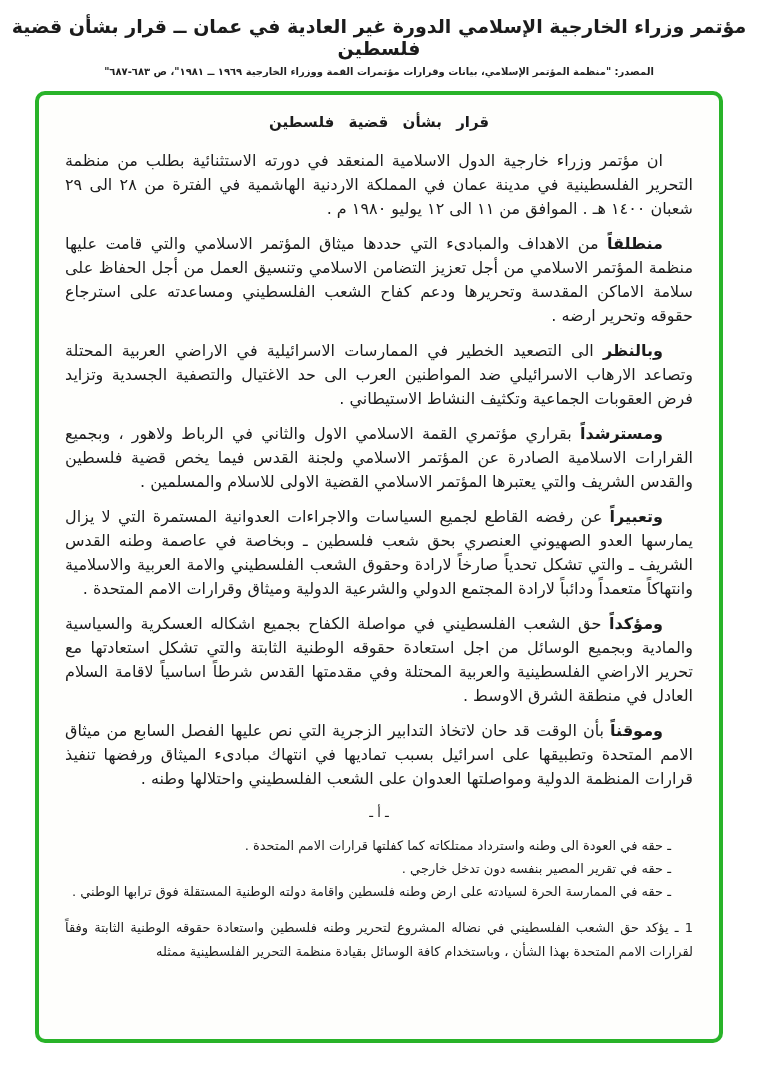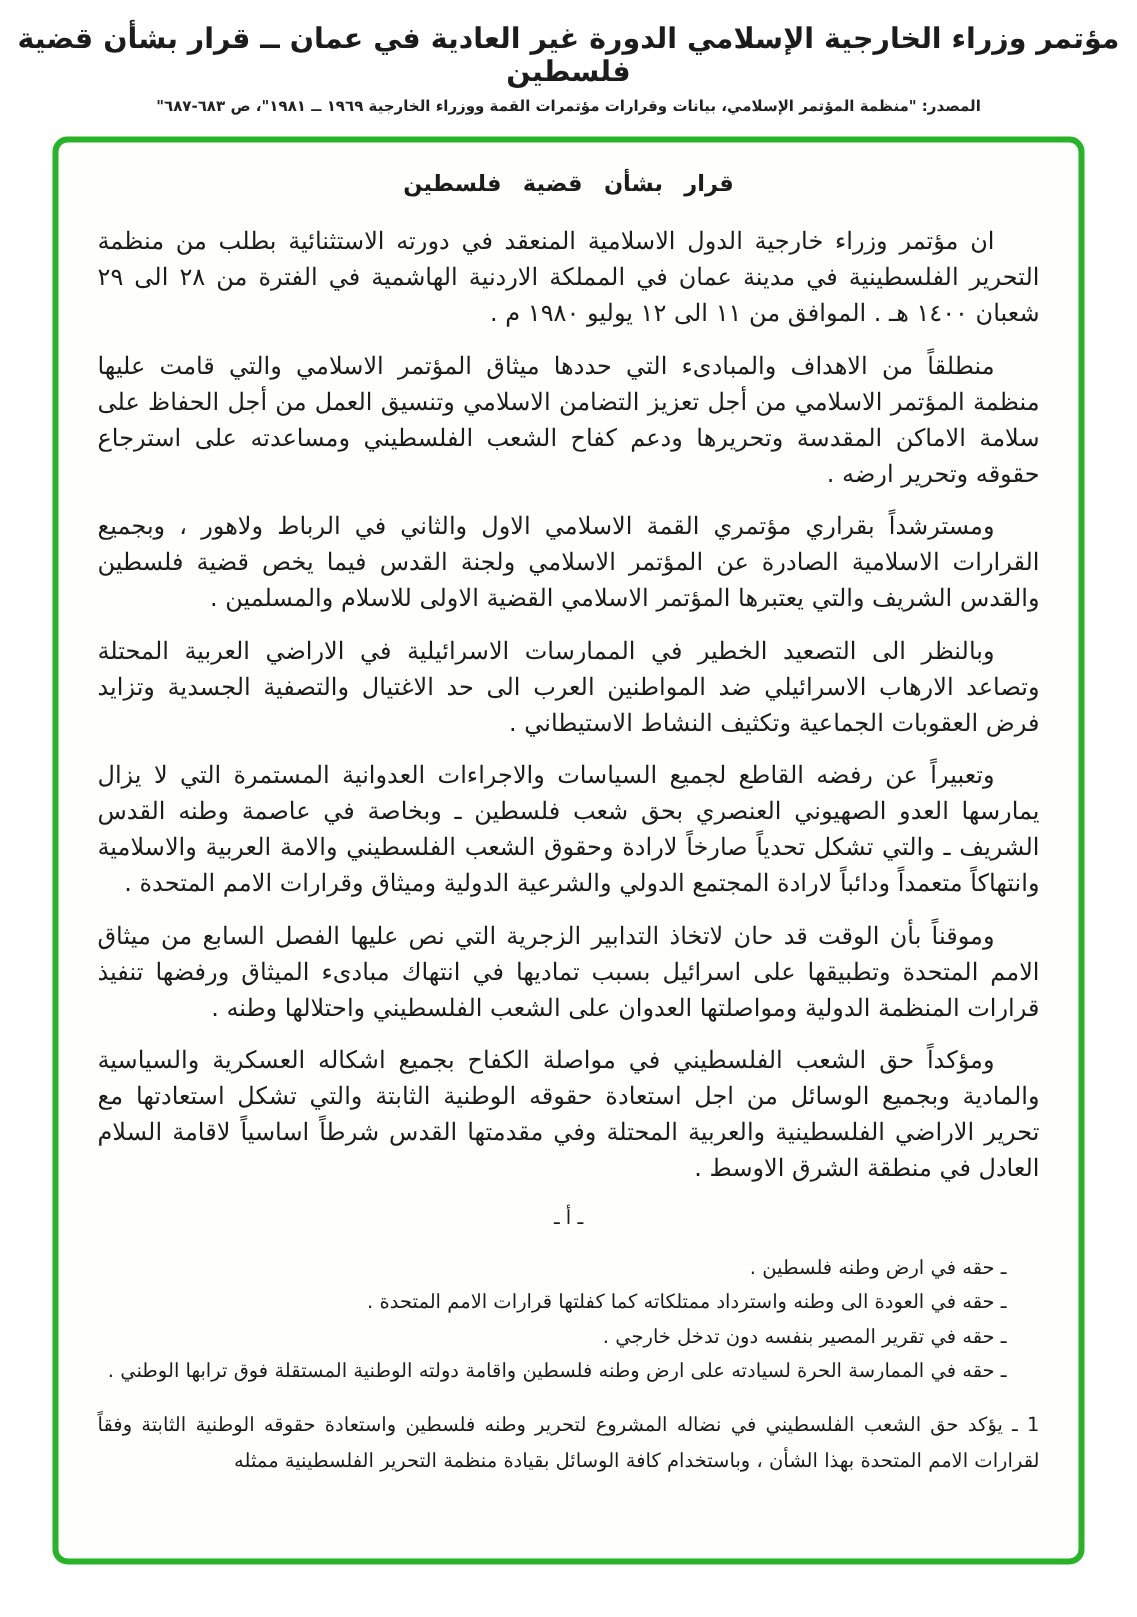--- a/index.html
+++ b/index.html
@@ -51,21 +51,21 @@
     margin: 2px 0 18px 0;
   }
   .para {
     font-size: 16px;
     line-height: 24px;
     text-align: justify;
     text-indent: 30px;
     margin: 0 0 11px 0;
   }
   .para .lead {
-    font-weight: normal;
+    font-weight: bold;
   }
   .section-marker {
     text-align: center;
     font-weight: normal;
     font-size: 13px;
     margin: 14px 0 14px 0;
   }
   .item-heading {
     font-size: 13px;
     line-height: 24px;
@@ -92,32 +92,31 @@
   <div class="header-source">المصدر: "منظمة المؤتمر الإسلامي، بيانات وقرارات مؤتمرات القمة ووزراء الخارجية ١٩٦٩ ــ ١٩٨١"، ص ٦٨٣-٦٨٧"</div>
 </div>
 
 <div class="resolution-box" style="border-color: rgb(41, 179, 41);">
   <div class="doc-title">قرار بشأن قضية فلسطين</div>
 
   <p class="para"><span class="lead"></span><span>ان مؤتمر وزراء خارجية الدول الاسلامية المنعقد في دورته الاستثنائية بطلب من منظمة التحرير الفلسطينية في مدينة عمان في المملكة الاردنية الهاشمية في الفترة من ٢٨ الى ٢٩ شعبان ١٤٠٠ هـ . الموافق من ١١ الى ١٢ يوليو ١٩٨٠ م .</span></p>
 
   <p class="para"><span class="lead">منطلقاً</span><span> من الاهداف والمبادىء التي حددها ميثاق المؤتمر الاسلامي والتي قامت عليها منظمة المؤتمر الاسلامي من أجل تعزيز التضامن الاسلامي وتنسيق العمل من أجل الحفاظ على سلامة الاماكن المقدسة وتحريرها ودعم كفاح الشعب الفلسطيني ومساعدته على استرجاع حقوقه وتحرير ارضه .</span></p>
 
+  <p class="para"><span class="lead">وبالنظر</span><span> الى التصعيد الخطير في الممارسات الاسرائيلية في الاراضي العربية المحتلة وتصاعد الارهاب الاسرائيلي ضد المواطنين العرب الى حد الاغتيال والتصفية الجسدية وتزايد فرض العقوبات الجماعية وتكثيف النشاط الاستيطاني .</span></p>
+
   <p class="para"><span class="lead">ومسترشداً</span><span> بقراري مؤتمري القمة الاسلامي الاول والثاني في الرباط ولاهور ، وبجميع القرارات الاسلامية الصادرة عن المؤتمر الاسلامي ولجنة القدس فيما يخص قضية فلسطين والقدس الشريف والتي يعتبرها المؤتمر الاسلامي القضية الاولى للاسلام والمسلمين .</span></p>
-
-  <p class="para"><span class="lead">وبالنظر</span><span> الى التصعيد الخطير في الممارسات الاسرائيلية في الاراضي العربية المحتلة وتصاعد الارهاب الاسرائيلي ضد المواطنين العرب الى حد الاغتيال والتصفية الجسدية وتزايد فرض العقوبات الجماعية وتكثيف النشاط الاستيطاني .</span></p>
 
   <p class="para"><span class="lead">وتعبيراً</span><span> عن رفضه القاطع لجميع السياسات والاجراءات العدوانية المستمرة التي لا يزال يمارسها العدو الصهيوني العنصري بحق شعب فلسطين ـ وبخاصة في عاصمة وطنه القدس الشريف ـ والتي تشكل تحدياً صارخاً لارادة وحقوق الشعب الفلسطيني والامة العربية والاسلامية وانتهاكاً متعمداً ودائباً لارادة المجتمع الدولي والشرعية الدولية وميثاق وقرارات الامم المتحدة .</span></p>
 
+  <p class="para"><span class="lead">ومؤكداً</span><span> حق الشعب الفلسطيني في مواصلة الكفاح بجميع اشكاله العسكرية والسياسية والمادية وبجميع الوسائل من اجل استعادة حقوقه الوطنية الثابتة والتي تشكل استعادتها مع تحرير الاراضي الفلسطينية والعربية المحتلة وفي مقدمتها القدس شرطاً اساسياً لاقامة السلام العادل في منطقة الشرق الاوسط .</span></p>
+
   <p class="para"><span class="lead">وموقناً</span><span> بأن الوقت قد حان لاتخاذ التدابير الزجرية التي نص عليها الفصل السابع من ميثاق الامم المتحدة وتطبيقها على اسرائيل بسبب تماديها في انتهاك مبادىء الميثاق ورفضها تنفيذ قرارات المنظمة الدولية ومواصلتها العدوان على الشعب الفلسطيني واحتلالها وطنه .</span></p>
-
-  <p class="para"><span class="lead">ومؤكداً</span><span> حق الشعب الفلسطيني في مواصلة الكفاح بجميع اشكاله العسكرية والسياسية والمادية وبجميع الوسائل من اجل استعادة حقوقه الوطنية الثابتة والتي تشكل استعادتها مع تحرير الاراضي الفلسطينية والعربية المحتلة وفي مقدمتها القدس شرطاً اساسياً لاقامة السلام العادل في منطقة الشرق الاوسط .</span></p>
 
   <div class="section-marker">ـ أ ـ</div>
 
 
-  <div class="bullet">ـ  حقه في ارض وطنه فلسطين .</div>
   <div class="bullet">ـ  حقه في العودة الى وطنه واسترداد ممتلكاته كما كفلتها قرارات الامم المتحدة .</div>
   <div class="bullet">ـ  حقه في تقرير المصير بنفسه دون تدخل خارجي .</div>
   <div class="bullet">ـ  حقه في الممارسة الحرة لسيادته على ارض وطنه فلسطين واقامة دولته الوطنية المستقلة فوق ترابها الوطني .</div>
 
   <p class="item-para">1 ـ يؤكد حق الشعب الفلسطيني في نضاله المشروع لتحرير وطنه فلسطين واستعادة حقوقه الوطنية الثابتة وفقاً لقرارات الامم المتحدة بهذا الشأن ، وباستخدام كافة الوسائل بقيادة منظمة التحرير الفلسطينية ممثله</p>
 </div>
 
 </body></html>

